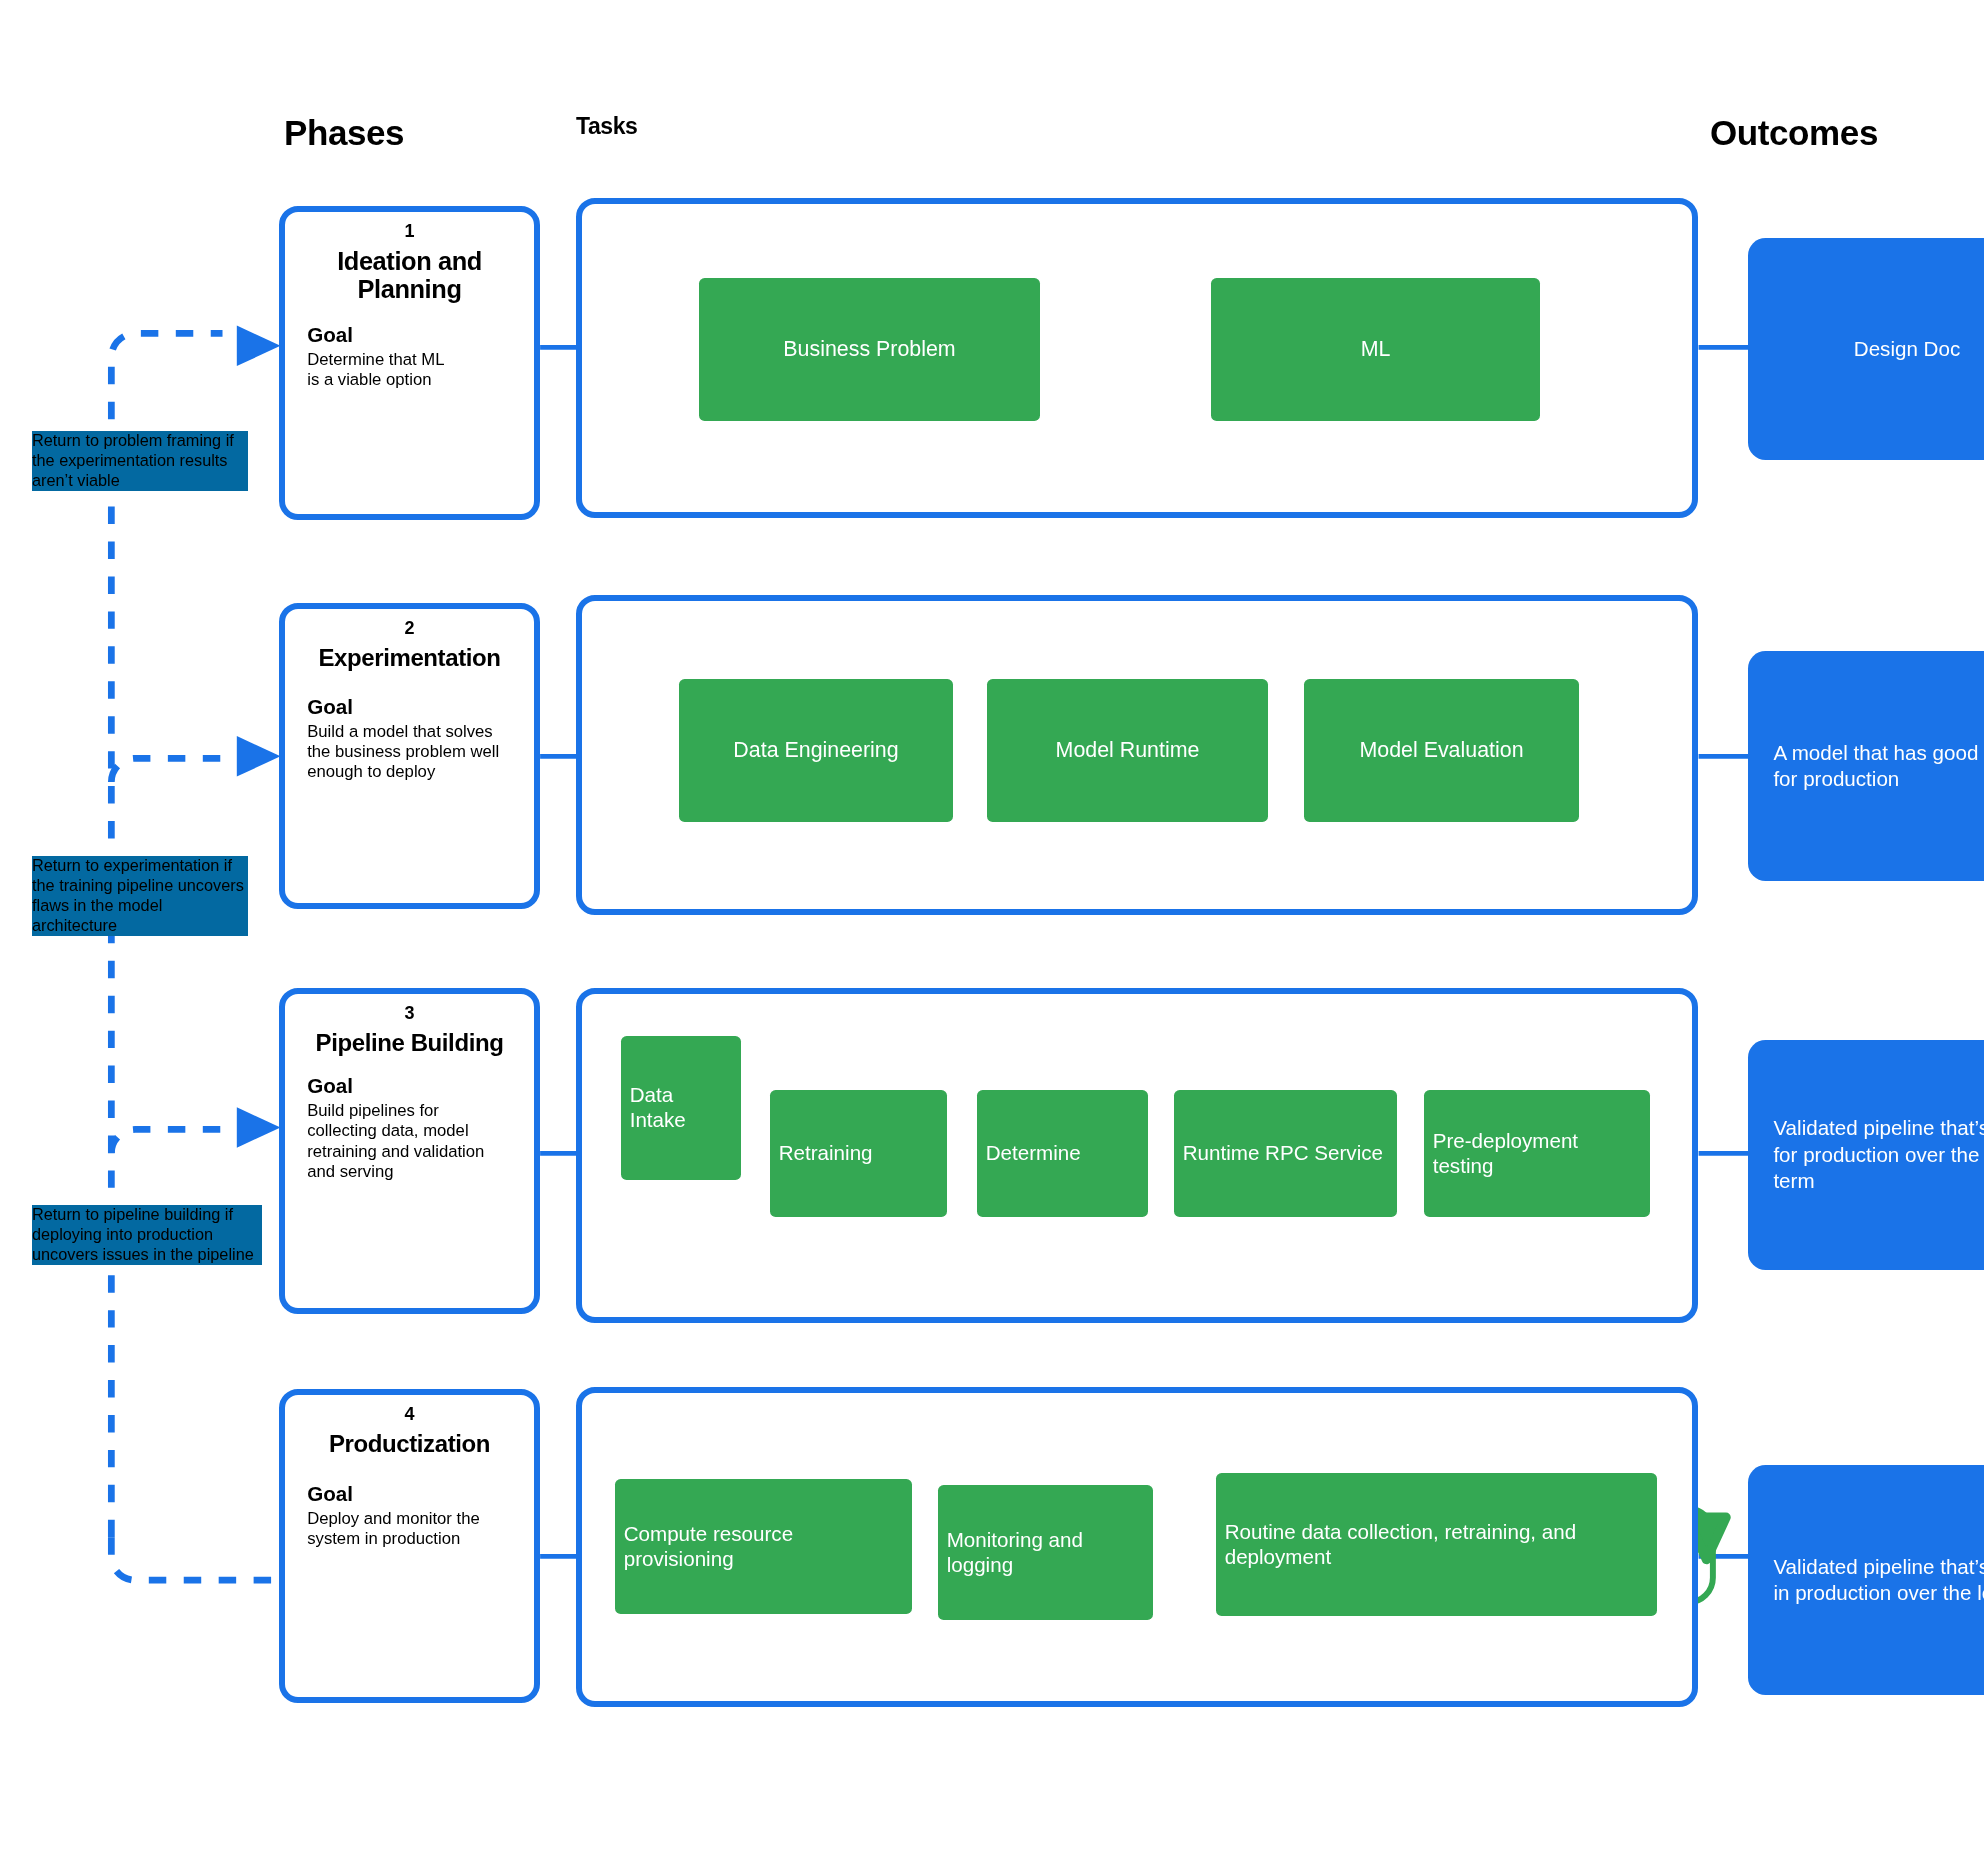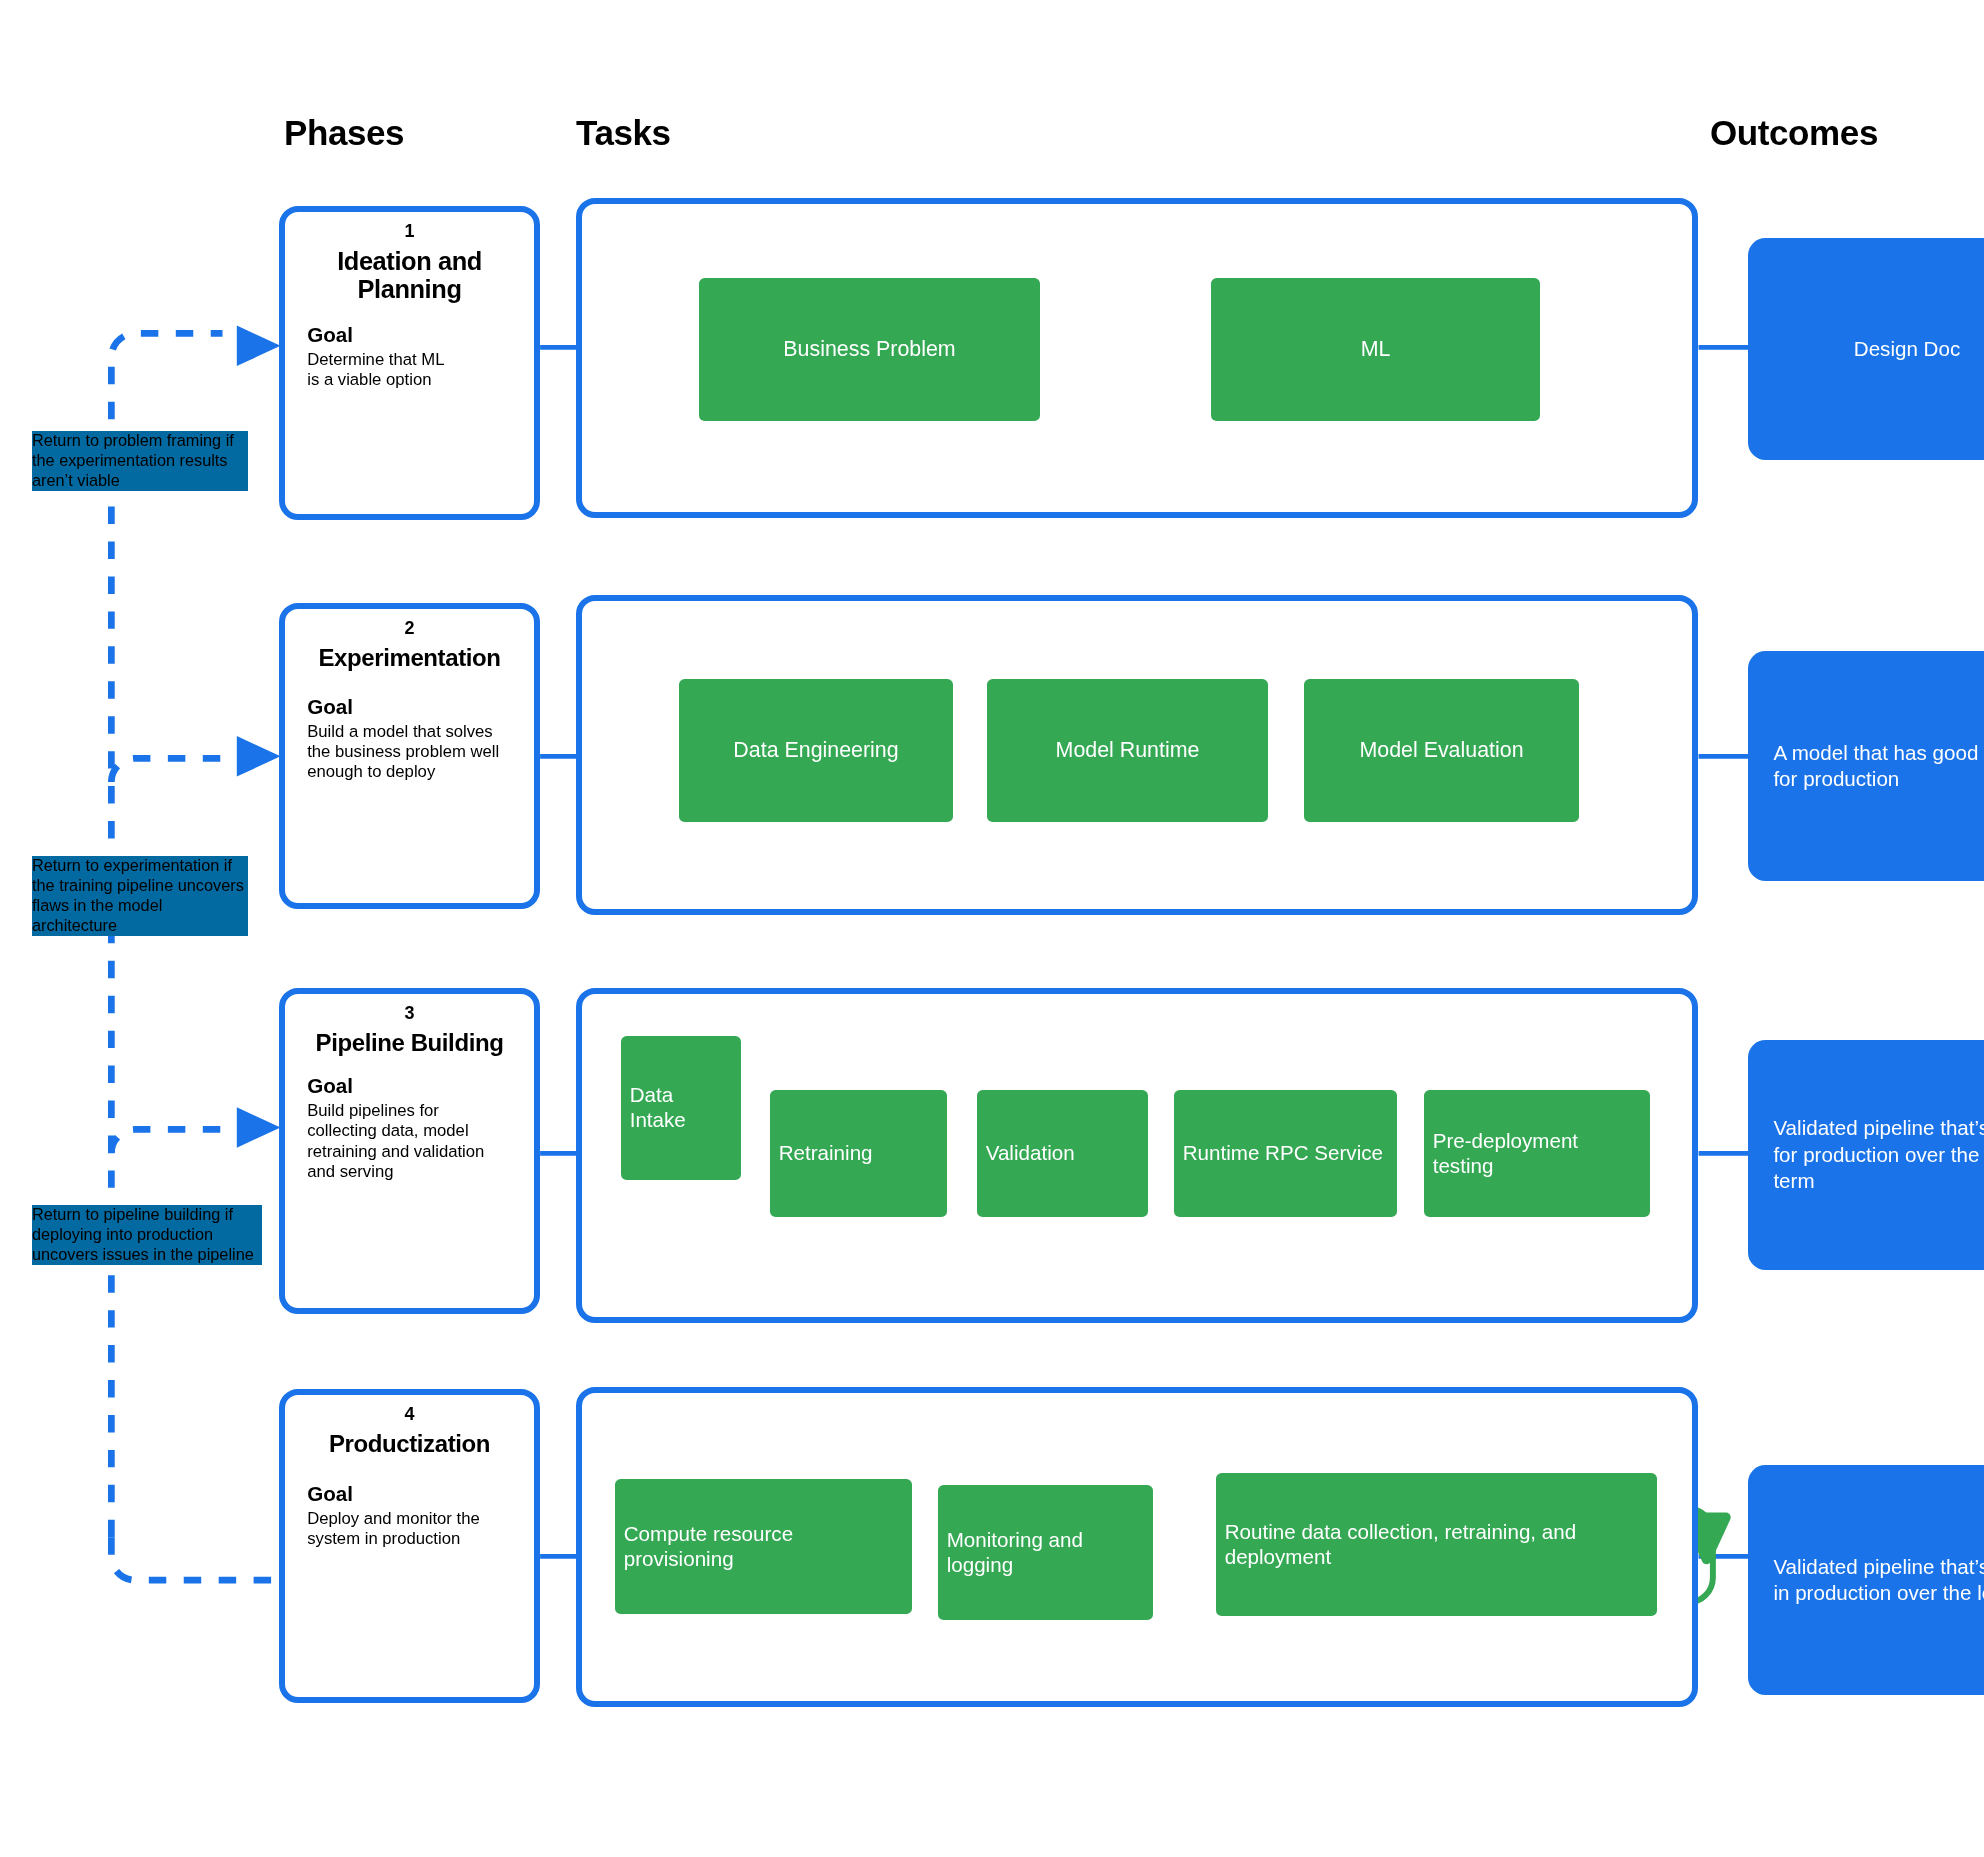--- a/index.html
+++ b/index.html
@@ -3,21 +3,21 @@
 <meta charset="utf-8">
 <style>
   html,body{margin:0;padding:0;background:#ffffff;}
   body{font-family:"Liberation Sans", sans-serif;}
   #stage{position:relative;width:2253px;height:1858px;background:#fff;overflow:hidden;}
   .svg-layer{position:absolute;left:0;top:0;width:2253px;height:1858px;pointer-events:none;}
 
   
   .col-head{position:absolute;font-weight:700;color:#000;letter-spacing:-0.4px;}
   #head-phases{left:284px;top:113px;font-size:35px;}
-  #head-tasks{left:576px;top:113px;font-size:35px;}
+  #head-tasks{left:576px;top:113px;font-size:23px;}
   #head-outcomes{left:1710px;top:113px;font-size:35px;}
 
   
   .phase-card{position:absolute;box-sizing:border-box;border:6.7px solid #1a73e8;border-radius:19px;
               background:#fff;padding:0 13.5px;}
   .phase-num{text-align:center;font-size:18px;font-weight:700;color:#000;margin-top:8.7px;}
   .phase-title{text-align:center;font-size:25.4px;font-weight:700;color:#000;line-height:1.09;margin-top:6.4px;letter-spacing:-0.4px;}
   .goal-wrap{margin-top:20.6px;padding-left:8.7px;}
   .goal-label{font-size:20.6px;font-weight:700;color:#000;line-height:1.1;}
   .goal-text{font-size:16.7px;color:#000;line-height:1.22;margin-top:3.2px;max-width:206px;}
@@ -135,21 +135,21 @@
     <div class="phase-num">3</div>
     <div class="phase-title" style="font-size:24px;text-align:center;">Pipeline Building</div>
     <div class="goal-wrap" style="margin-top:19px;">
       <div class="goal-label">Goal</div>
       <div class="goal-text" style="max-width:191px;">Build pipelines for collecting data, model retraining and validation and serving</div>
     </div>
   </div>
   <div class="task-panel" style="left:576px;top:988px;width:1122px;height:335px;"></div>
   <div class="task-box tb-l" style="left:621px;top:1036px;width:120px;height:144px;font-size:20.6px;">Data Intake</div>
   <div class="task-box tb-l" style="left:770px;top:1090px;width:177px;height:127px;font-size:20.6px;">Retraining</div>
-  <div class="task-box tb-l" style="left:977px;top:1090px;width:171px;height:127px;font-size:20.6px;">Validation</div>
+  <div class="task-box tb-l" style="left:977px;top:1090px;width:171px;height:127px;font-size:20.6px;">Determine</div>
   <div class="task-box tb-l" style="left:1174px;top:1090px;width:223px;height:127px;font-size:20.6px;">Runtime RPC Service</div>
   <div class="task-box tb-l" style="left:1424px;top:1090px;width:226px;height:127px;font-size:20.6px;">Pre-deployment testing</div>
   <div class="outcome-box" style="left:1748px;top:1040px;width:318px;height:230px;">Validated pipeline that’s ready for production over the long term</div>
 
   <div class="phase-card" style="left:279px;top:1389px;width:261px;height:314px;">
     <div class="phase-num">4</div>
     <div class="phase-title" style="font-size:24px;">Productization</div>
     <div class="goal-wrap" style="margin-top:26px;">
       <div class="goal-label">Goal</div>
       <div class="goal-text" style="max-width:175px;">Deploy and monitor the system in production</div>

